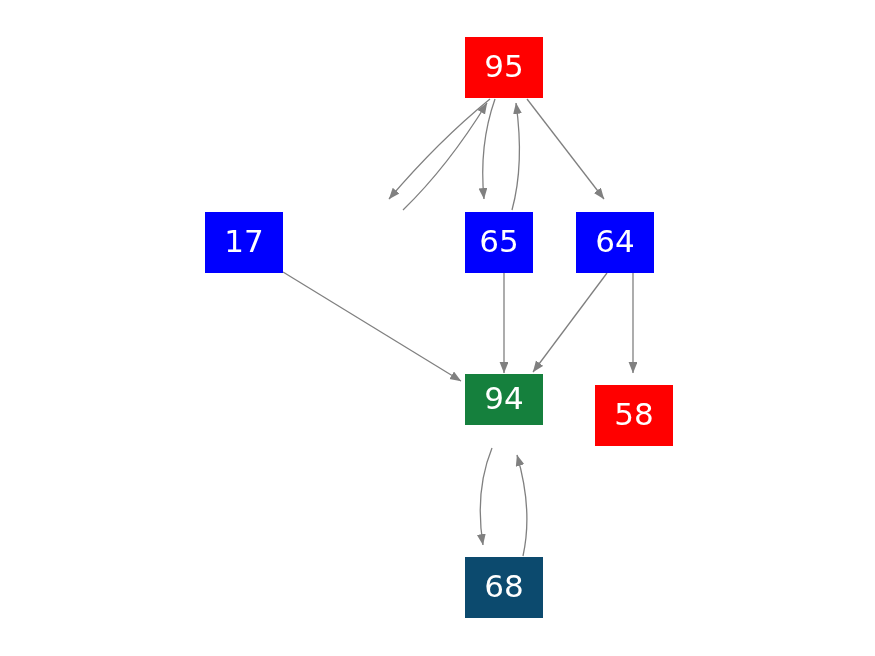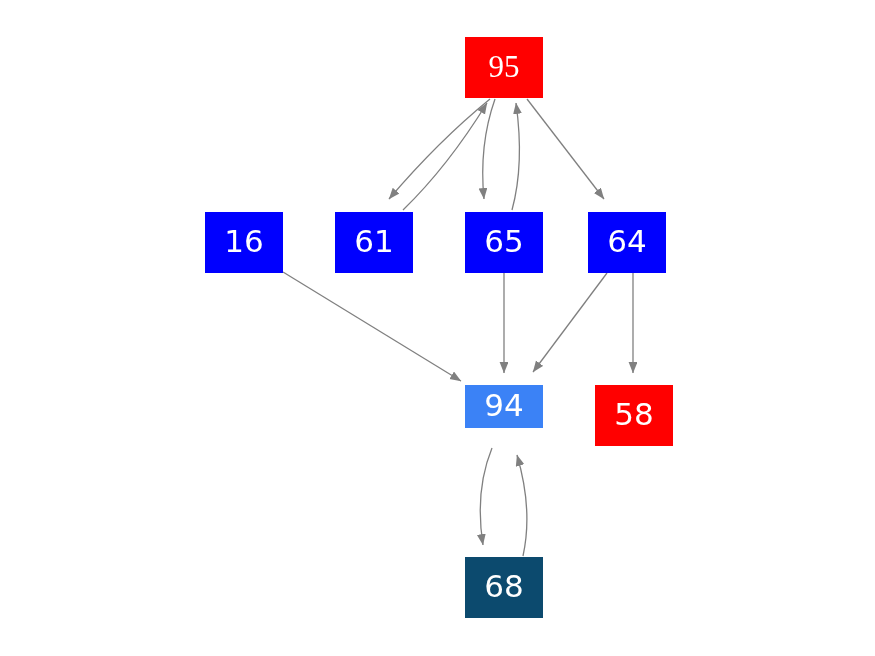--- a/index.html
+++ b/index.html
@@ -70,41 +70,38 @@
 
     <path d="M 607 273 L 533 372" fill="none" stroke="#808080" stroke-width="1.3" marker-end="url(#arrowhead)"></path>
 
     <path d="M 633 273 L 633 373" fill="none" stroke="#808080" stroke-width="1.3" marker-end="url(#arrowhead)"></path>
 
     <path d="M 492 448 C 479 480 478 513 483 545" fill="none" stroke="#808080" stroke-width="1.3" marker-end="url(#arrowhead)"></path>
 
     <path d="M 523 556 C 530 524 527 489 517 455" fill="none" stroke="#808080" stroke-width="1.3" marker-end="url(#arrowhead)"></path>
   </svg>
 
-  <div class="node" style="left:465px; top:37px; width:78px; height:61px; background:#ff0000;font-family:Liberation Serif, serif;">
+  <div class="node" style="left:465px; top:37px; width:78px; height:61px; background:#ff0000;">
     <span class="node-label">95</span>
   </div>
 
   <div class="node" style="left:205px; top:212px; width:78px; height:61px; background:#0000ff;">
-    <span class="node-label">16</span>
+    <span class="node-label">17</span>
   </div>
 
-  <div class="node" style="left:335px; top:212px; width:78px; height:61px; background:#0000ff;">
-    <span class="node-label">61</span>
-  </div>
 
-  <div class="node" style="left:465px; top:212px; width:78px; height:61px; background:#0000ff;">
+  <div class="node" style="left:465px; top:212px; width:68px; height:61px; background:#0000ff;">
     <span class="node-label">65</span>
   </div>
 
-  <div class="node" style="left:588px; top:212px; width:78px; height:61px; background:#0000ff;">
+  <div class="node" style="left:576px; top:212px; width:78px; height:61px; background:#0000ff;">
     <span class="node-label">64</span>
   </div>
 
-  <div class="node" style="left:465px; top:385px; width:78px; height:43px; background:#3b82f6;">
+  <div class="node" style="left:465px; top:374px; width:78px; height:51px; background:#15803d;">
     <span class="node-label">94</span>
   </div>
 
   <div class="node" style="left:595px; top:385px; width:78px; height:61px; background:#ff0000;">
     <span class="node-label">58</span>
   </div>
 
   <div class="node" style="left:465px; top:557px; width:78px; height:61px; background:#0c4a6e;">
     <span class="node-label">68</span>
   </div>

